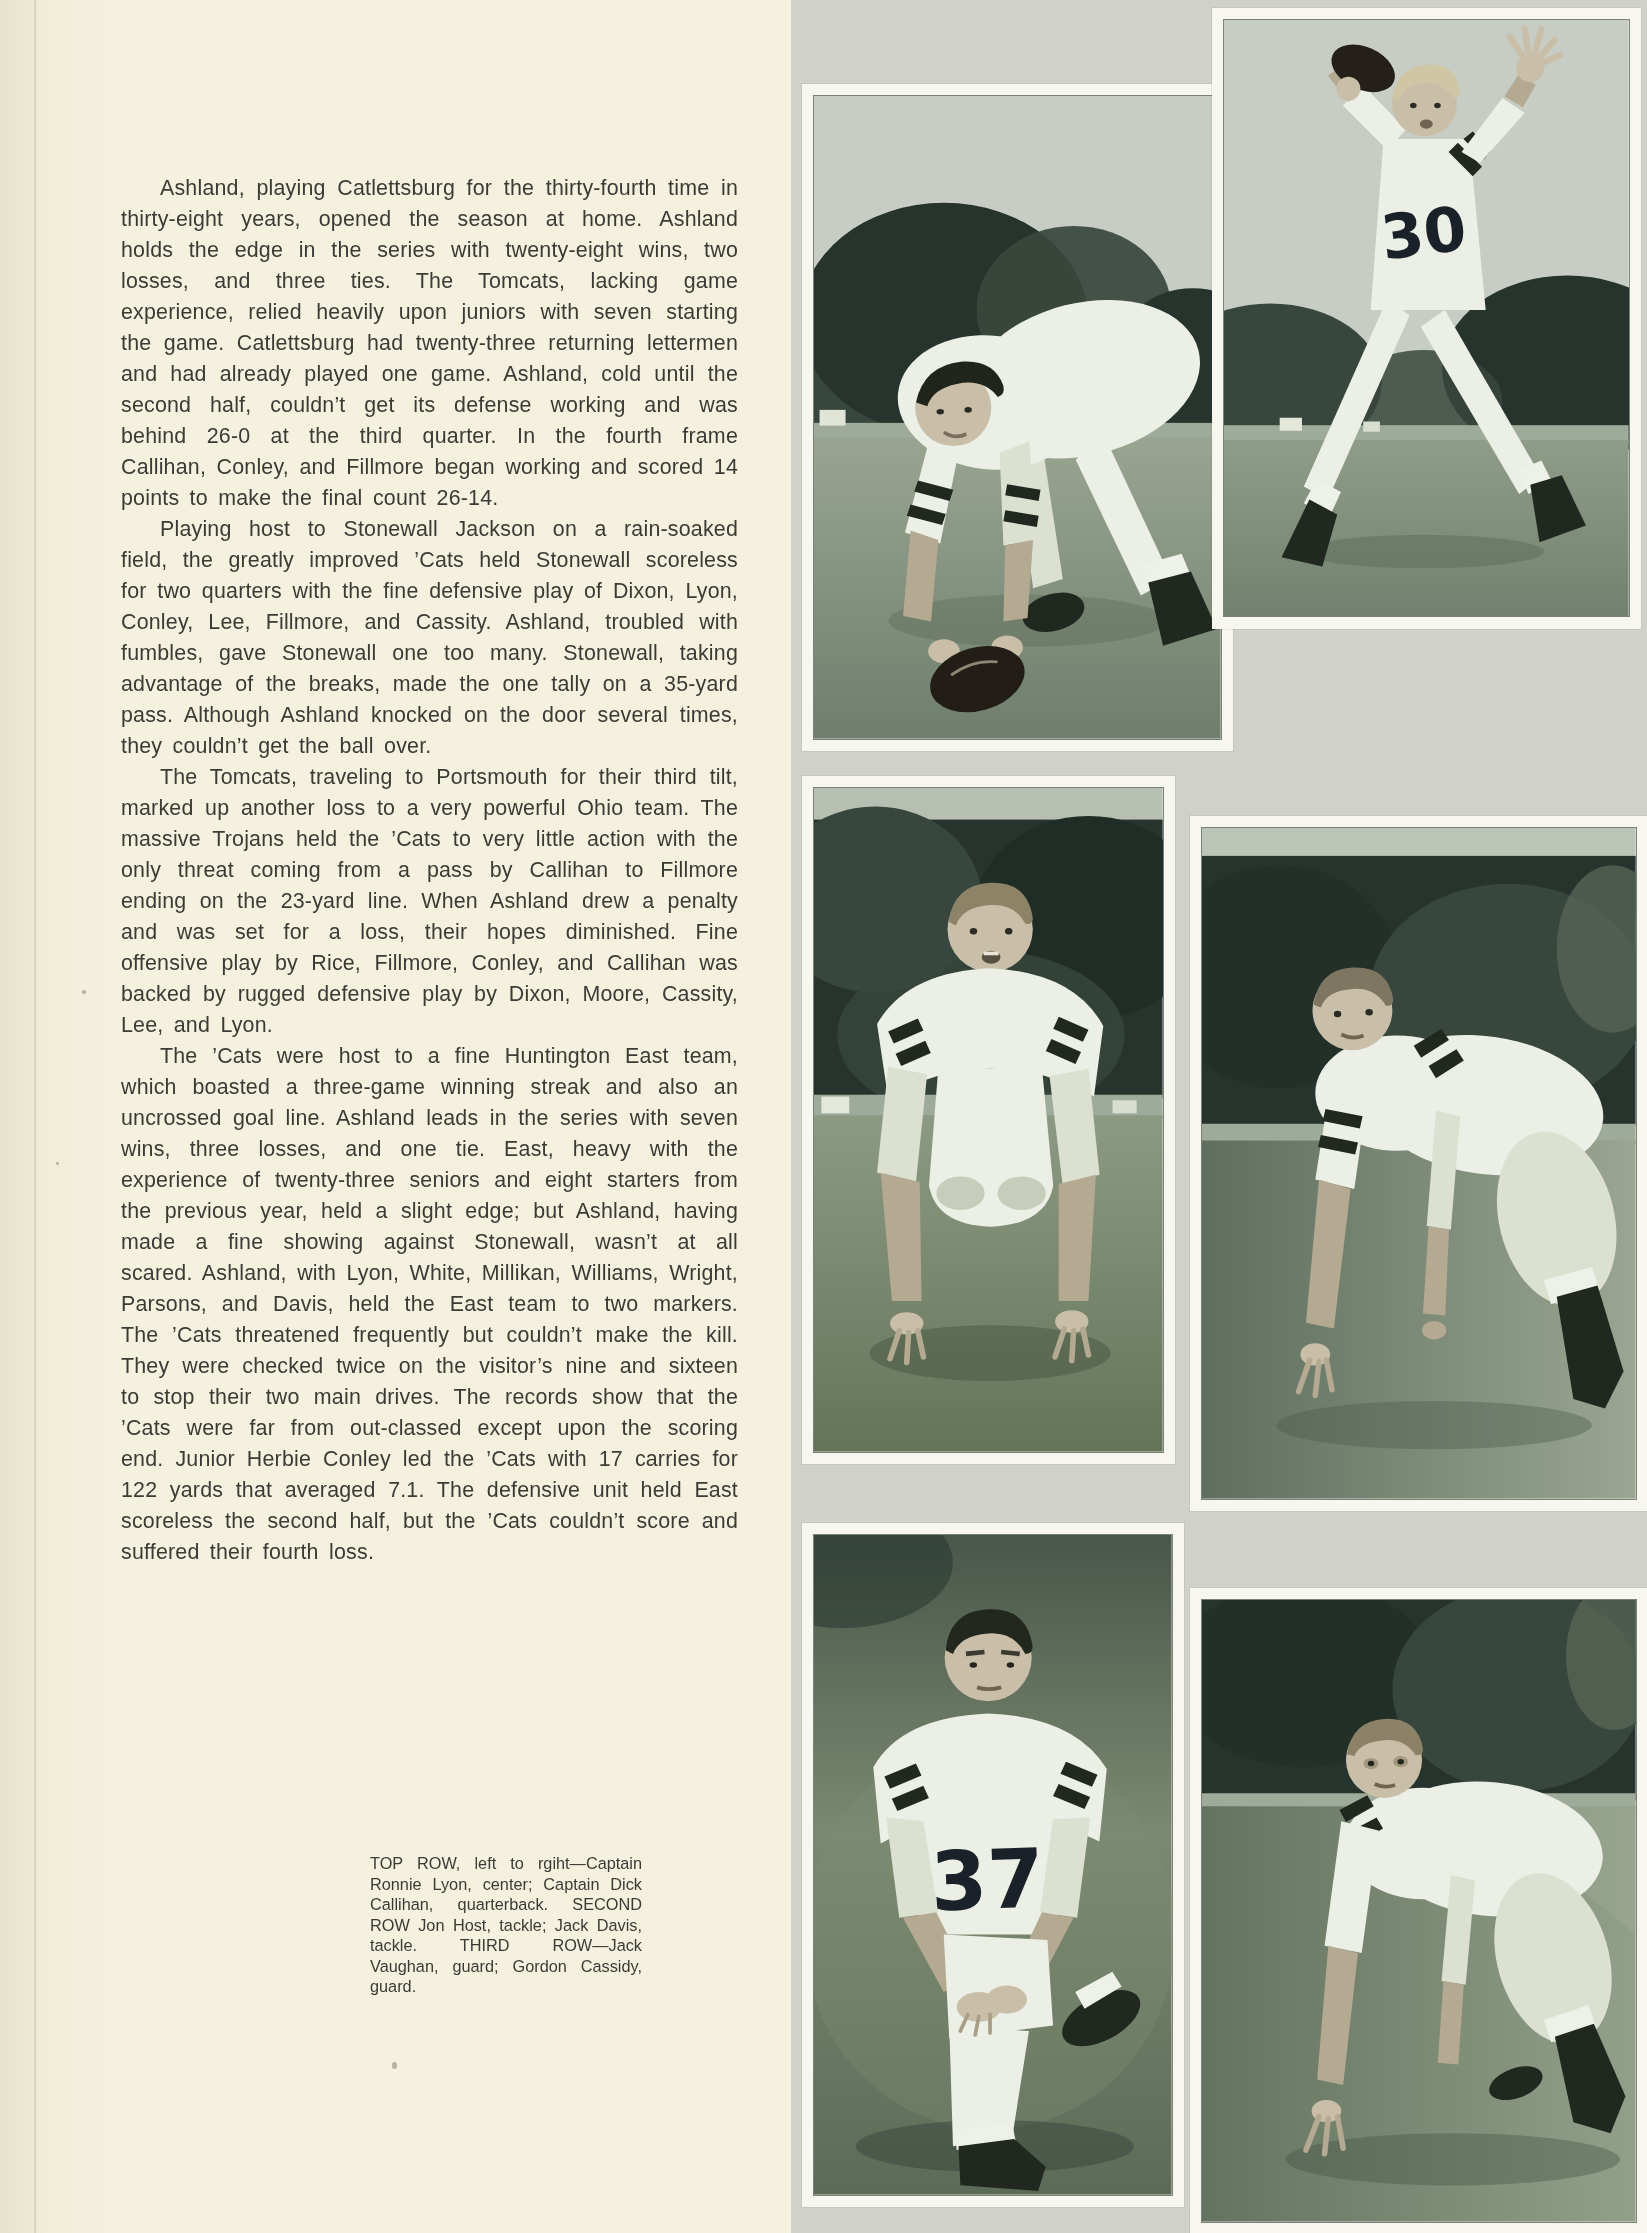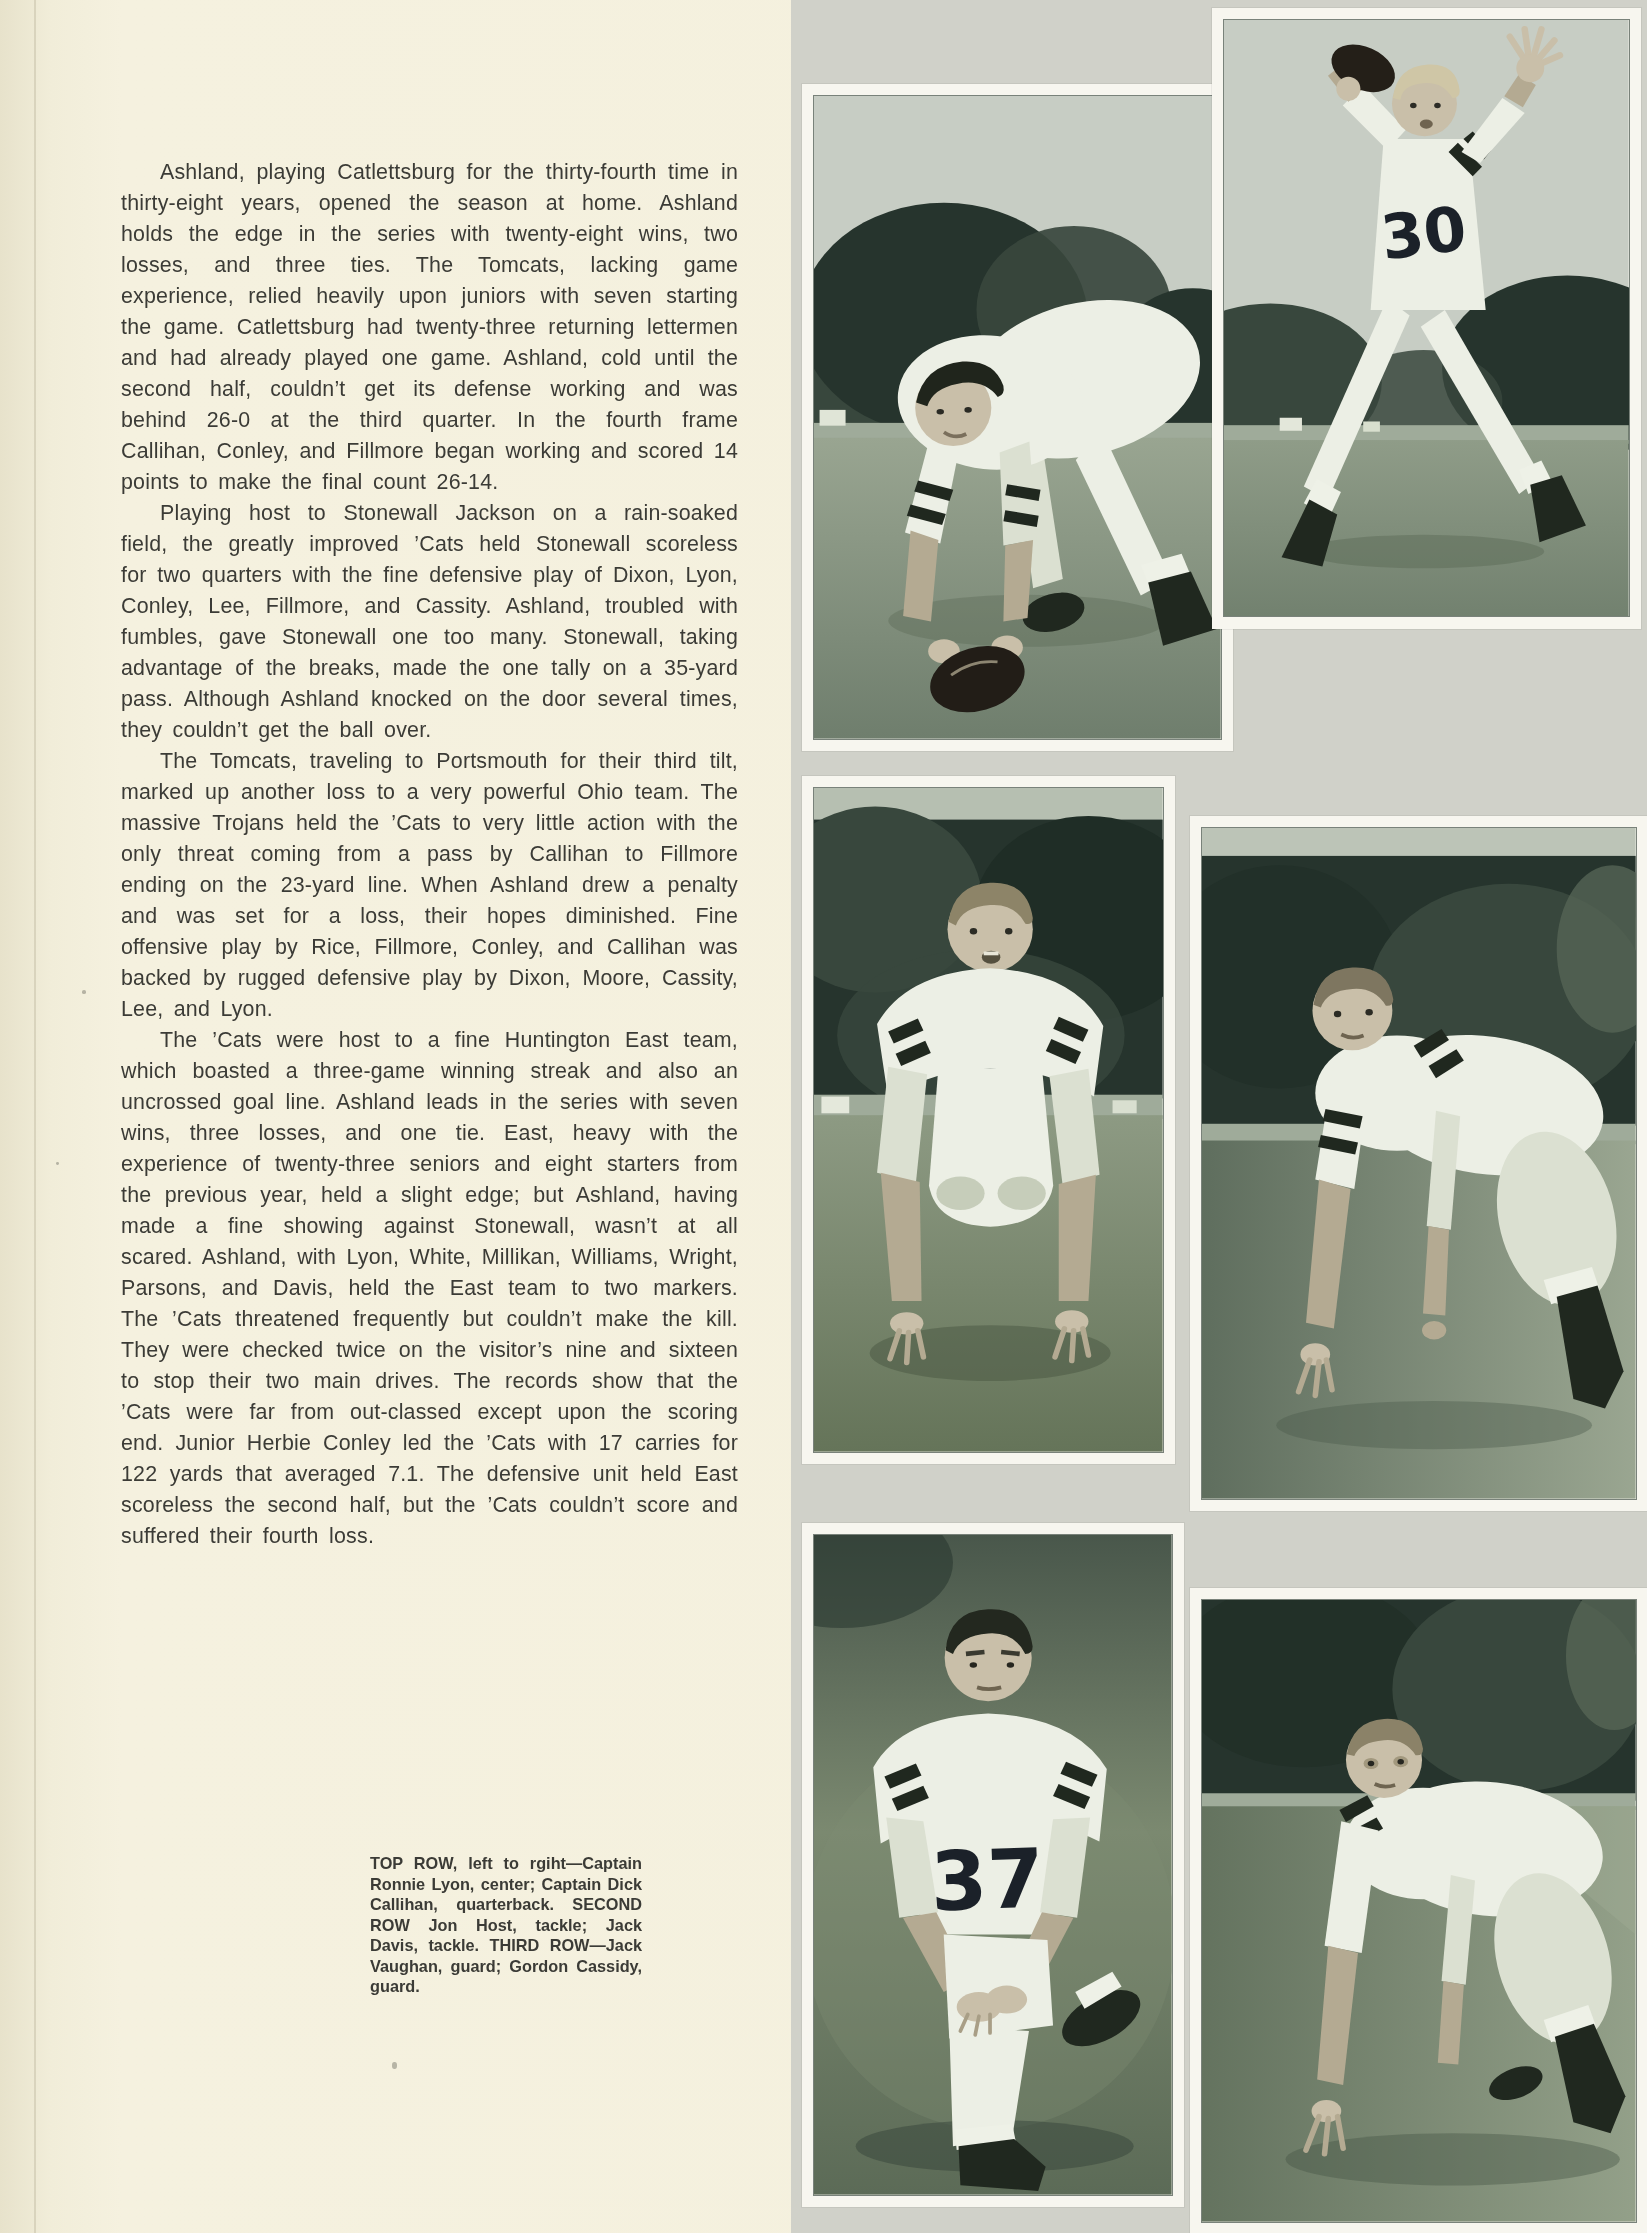--- a/index.html
+++ b/index.html
@@ -7,32 +7,32 @@
     position:relative; width:1647px; height:2234px; overflow:hidden;
     background:linear-gradient(90deg,#e7e2cb 0px,#f1edd9 51px,#f5f1df 121px,#f4f0dd 100%);
     font-family:"Liberation Sans", sans-serif;
   }
   .fold-line { position:absolute; left:34px; top:0; width:1.9px; height:100%; background:rgba(110,100,70,.16); }
   .speck { position:absolute; background:rgba(70,70,60,.35); border-radius:50%; }
 
   .gray-panel { position:absolute; left:791px; top:0; width:857px; height:2234px; background:#d0d1c9; }
 
   .text-column {
-    position:absolute; left:121px; top:157px; width:617px;
+    position:absolute; left:121px; top:173px; width:617px;
     color:#3b3b36; font-size:21.4px; line-height:31px;
     text-align:justify; word-spacing:4.2px; letter-spacing:0.2px;
   }
   .text-column p { margin:0; text-indent:39px; }
 
   .caption {
     position:absolute; left:370px; top:1853px; width:272px;
     color:#3b3b36; font-size:16.3px; line-height:20.5px;
     text-align:justify; word-spacing:1.4px;
   }
-  .caption p { margin:0;font-weight:bold; }
+  .caption p { margin:0; }
 
   .photo {
     position:absolute; background:#f7f6ef; padding:11.2px; box-sizing:border-box;
     box-shadow:0 0 0 0.9px rgba(60,65,58,.08);
   }
   .photo-img { width:100%; height:100%; border:0.9px solid #79827a; box-sizing:border-box; overflow:hidden; }
   .photo-img svg { display:block; width:100%; height:100%; }
 
   #photo-1 { left:802px; top:84px;   width:431px; height:667px; }
   #photo-2 { left:1212px; top:7.5px;   width:429px; height:621px; }

